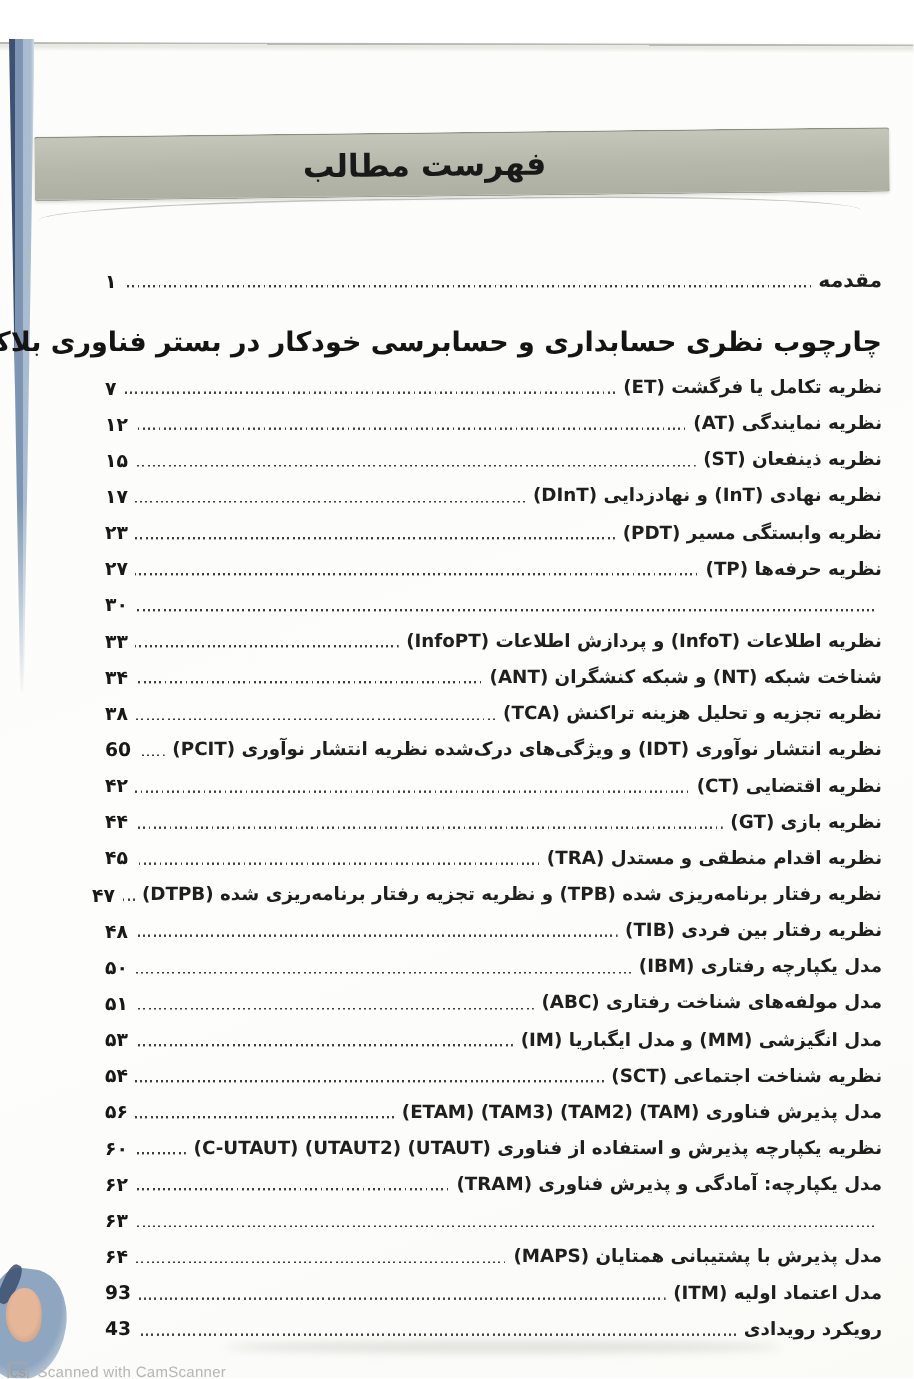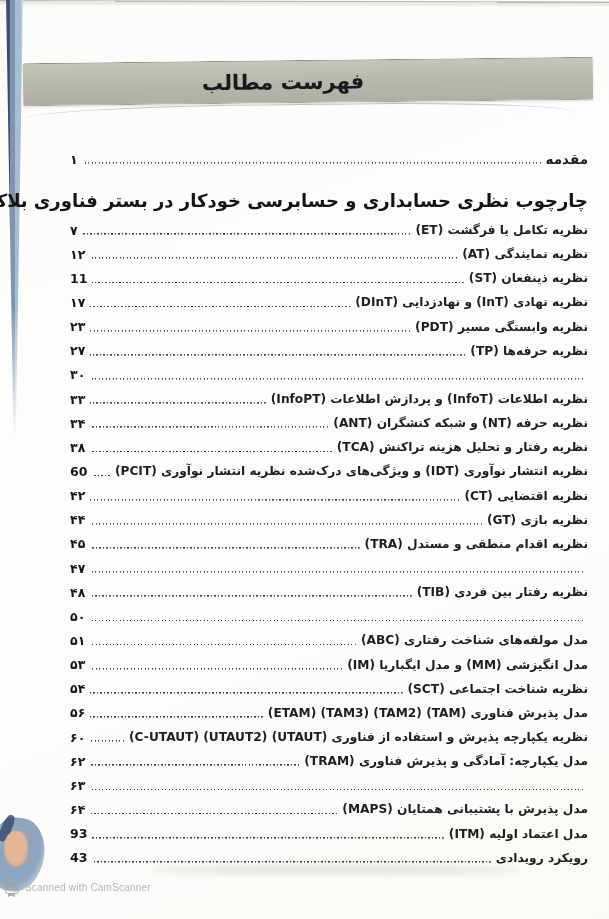--- a/index.html
+++ b/index.html
@@ -3,20 +3,21 @@
 <meta charset="utf-8">
 <style>
   html,body { margin:0; padding:0; background:#ffffff; }
   .scene {
     position:relative; width:609px; height:919px; overflow:hidden;
     background:#ffffff; font-family:"DejaVu Sans", sans-serif;
   }
   .page {
     position:absolute; inset:0;
     background: linear-gradient(160deg, #fcfcfa 0%, #fdfdfc 60%, #fafaf7 100%);
+    margin-top: 28px;
   }
   
   .top-edge {
     position:absolute; top:0; left:0; width:101%; height:6px;
     background: linear-gradient(to bottom, #b9b9b3 0 1.2px, #e9e9e4 1.2px 3px, rgba(255,255,255,0) 100%);
     transform: rotate(0.15deg); transform-origin:left top;
   }
   
   .left-wedge {
     position:absolute; left:6px; top:-2px; width:17px; height:440px;
@@ -129,21 +130,21 @@
 
   <div class="row entry">
     <span class="t">نظریه نمایندگی (AT)</span>
     <span class="dots"></span>
     <span class="p">۱۲</span>
   </div>
 
   <div class="row entry">
     <span class="t">نظریه ذینفعان (ST)</span>
     <span class="dots"></span>
-    <span class="p">11</span>
+    <span class="p">۱۵</span>
   </div>
 
   <div class="row entry">
     <span class="t">نظریه نهادی (InT) و نهادزدایی (DInT)</span>
     <span class="dots"></span>
     <span class="p">۱۷</span>
   </div>
 
   <div class="row entry">
     <span class="t">نظریه وابستگی مسیر (PDT)</span>
@@ -162,27 +163,27 @@
     <span class="p">۳۰</span>
   </div>
 
   <div class="row entry">
     <span class="t">نظریه اطلاعات (InfoT) و پردازش اطلاعات (InfoPT)</span>
     <span class="dots"></span>
     <span class="p">۳۳</span>
   </div>
 
   <div class="row entry">
-    <span class="t">نظریه حرفه (NT) و شبکه کنشگران (ANT)</span>
+    <span class="t">شناخت شبکه (NT) و شبکه کنشگران (ANT)</span>
     <span class="dots"></span>
     <span class="p">۳۴</span>
   </div>
 
   <div class="row entry">
-    <span class="t">نظریه رفتار و تحلیل هزینه تراکنش (TCA)</span>
+    <span class="t">نظریه تجزیه و تحلیل هزینه تراکنش (TCA)</span>
     <span class="dots"></span>
     <span class="p">۳۸</span>
   </div>
 
   <div class="row entry">
     <span class="t">نظریه انتشار نوآوری (IDT) و ویژگی‌های درک‌شده نظریه انتشار نوآوری (PCIT)</span>
     <span class="dots"></span>
     <span class="p">60</span>
   </div>
 
@@ -198,31 +199,33 @@
     <span class="p">۴۴</span>
   </div>
 
   <div class="row entry">
     <span class="t">نظریه اقدام منطقی و مستدل (TRA)</span>
     <span class="dots"></span>
     <span class="p">۴۵</span>
   </div>
 
   <div class="row entry">
+    <span class="t">نظریه رفتار برنامه‌ریزی شده (TPB) و نظریه تجزیه رفتار برنامه‌ریزی شده (DTPB)</span>
     <span class="dots"></span>
     <span class="p">۴۷</span>
   </div>
 
   <div class="row entry">
     <span class="t">نظریه رفتار بین فردی (TIB)</span>
     <span class="dots"></span>
     <span class="p">۴۸</span>
   </div>
 
   <div class="row entry">
+    <span class="t">مدل یکپارچه رفتاری (IBM)</span>
     <span class="dots"></span>
     <span class="p">۵۰</span>
   </div>
 
   <div class="row entry">
     <span class="t">مدل مولفه‌های شناخت رفتاری (ABC)</span>
     <span class="dots"></span>
     <span class="p">۵۱</span>
   </div>
 

